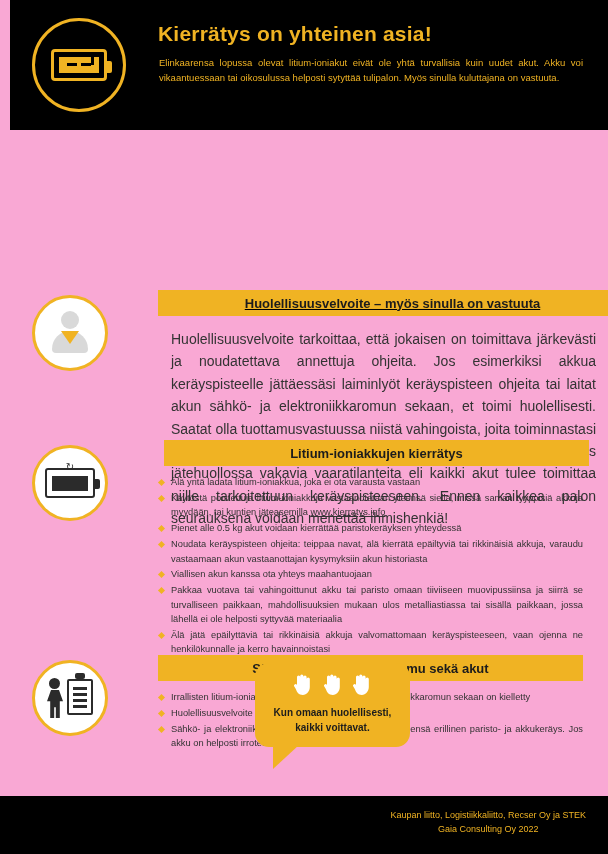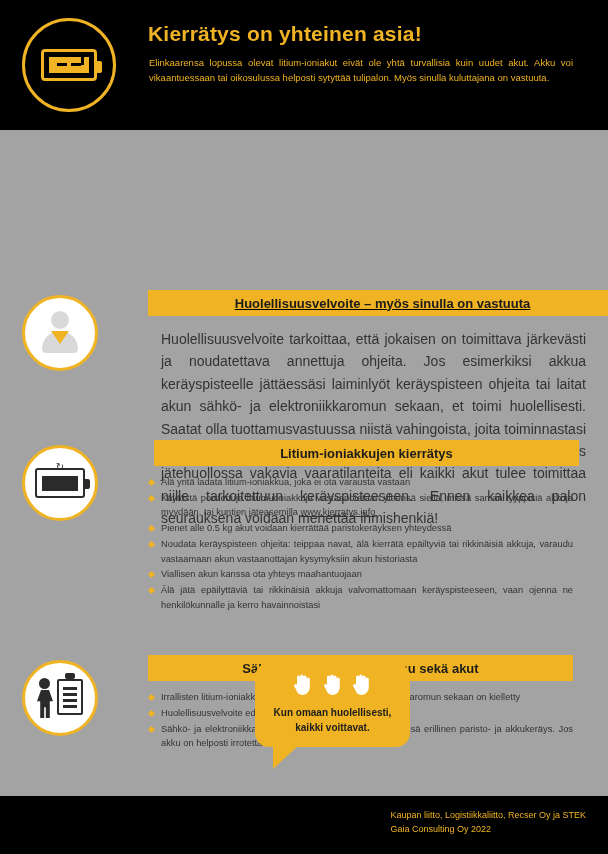--- a/index.html
+++ b/index.html
@@ -4,22 +4,23 @@
 <style>
   * { box-sizing: border-box; margin: 0; padding: 0; }
   html, body {
     width: 608px; height: 854px;
     font-family: "Liberation Sans", sans-serif;
     background: #ffffff;
   }
   .page {
     position: relative;
     width: 608px; height: 854px;
-    background: #a3a3a3;
+    background: #f9a8d4;
     overflow: hidden;
+    padding-left: 10px;
   }
 
   
   .header {
     position: relative;
     width: 608px; height: 130px;
     background: #000000;
   }
   .header-icon {
     position: absolute;
@@ -256,21 +257,21 @@
   
   .footer {
     position:absolute;
     left:0; bottom:0;
     width:608px; height:58px;
     background:#000000;
   }
   .footer-text {
     position:absolute;
     right: 22px; top: 12px;
-    text-align:left;
+    text-align:center;
     color:#f0b323;
     font-size: 9px;
     line-height: 1.6;
   }
 </style>
 </head>
 <body>
 
 <div class="page">
 
@@ -308,20 +309,21 @@
     </div>
     <div class="bar" style="left:154px; top:310px; width:425px;">
       <span>Litium-ioniakkujen kierrätys</span>
     </div>
     <ul class="bullets" style="position:absolute; left:148px; top:345px; width:425px;">
       <li>Älä yritä ladata litium-ioniakkua, joka ei ota varausta vastaan</li>
       <li>Käytöstä poistettuja litium-ioniakkuja vastaanotetaan yleensä siellä, missä saman tyyppisiä akkuja myydään, tai kuntien jäteasemilla <a class="inline" href="#">www.kierratys.info</a></li>
       <li>Pienet alle 0.5 kg akut voidaan kierrättää paristokeräyksen yhteydessä</li>
       <li>Noudata keräyspisteen ohjeita: teippaa navat, älä kierrätä epäiltyviä tai rikkinäisiä akkuja, varaudu vastaamaan akun vastaanottajan kysymyksiin akun historiasta</li>
       <li>Viallisen akun kanssa ota yhteys maahantuojaan</li>
+      <li>Pakkaa vuotava tai vahingoittunut akku tai paristo omaan tiiviiseen muovipussiinsa ja siirrä se turvalliseen paikkaan, mahdollisuuksien mukaan ulos metalliastiassa tai sisällä paikkaan, jossa lähellä ei ole helposti syttyvää materiaalia</li>
       <li>Älä jätä epäilyttäviä tai rikkinäisiä akkuja valvomattomaan keräyspisteeseen, vaan ojenna ne henkilökunnalle ja kerro havainnoistasi</li>
     </ul>
   </div>
 
   <div class="section">
     <div class="circle" style="left:22px; top:530px;">
       <div class="clip">
         <div class="p-head"></div>
         <div class="p-body"></div>
         <div class="board">

